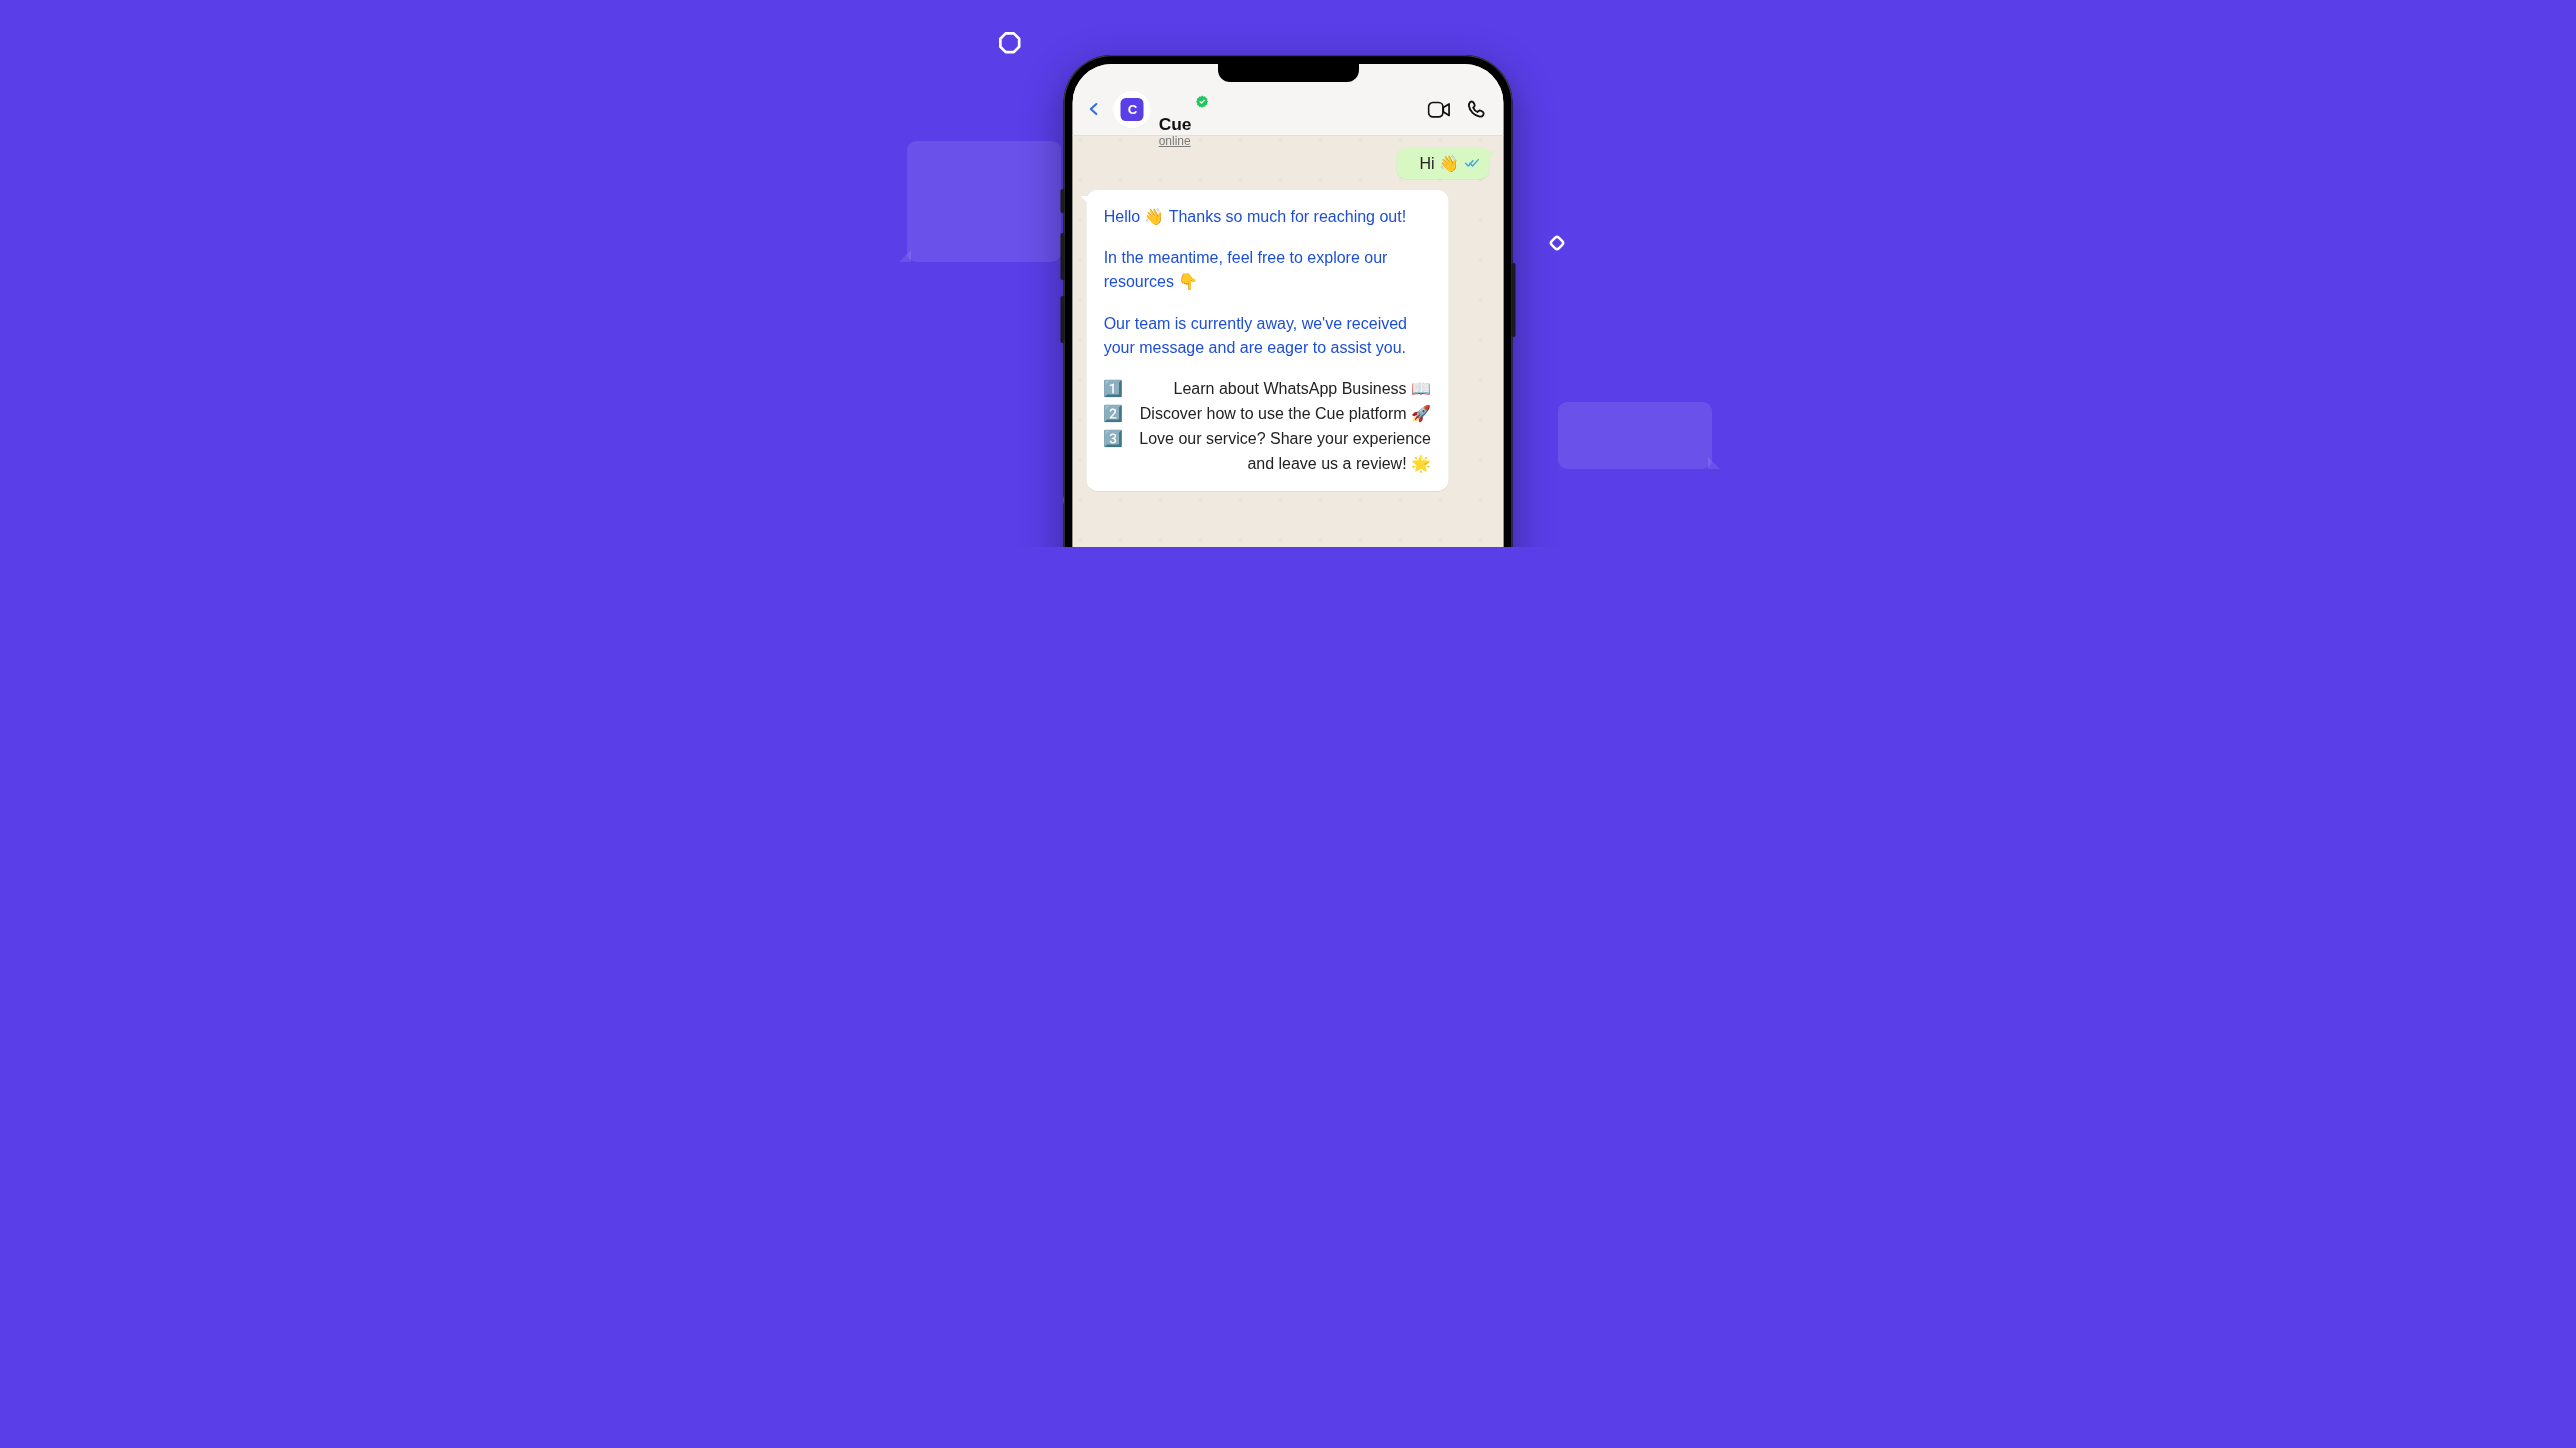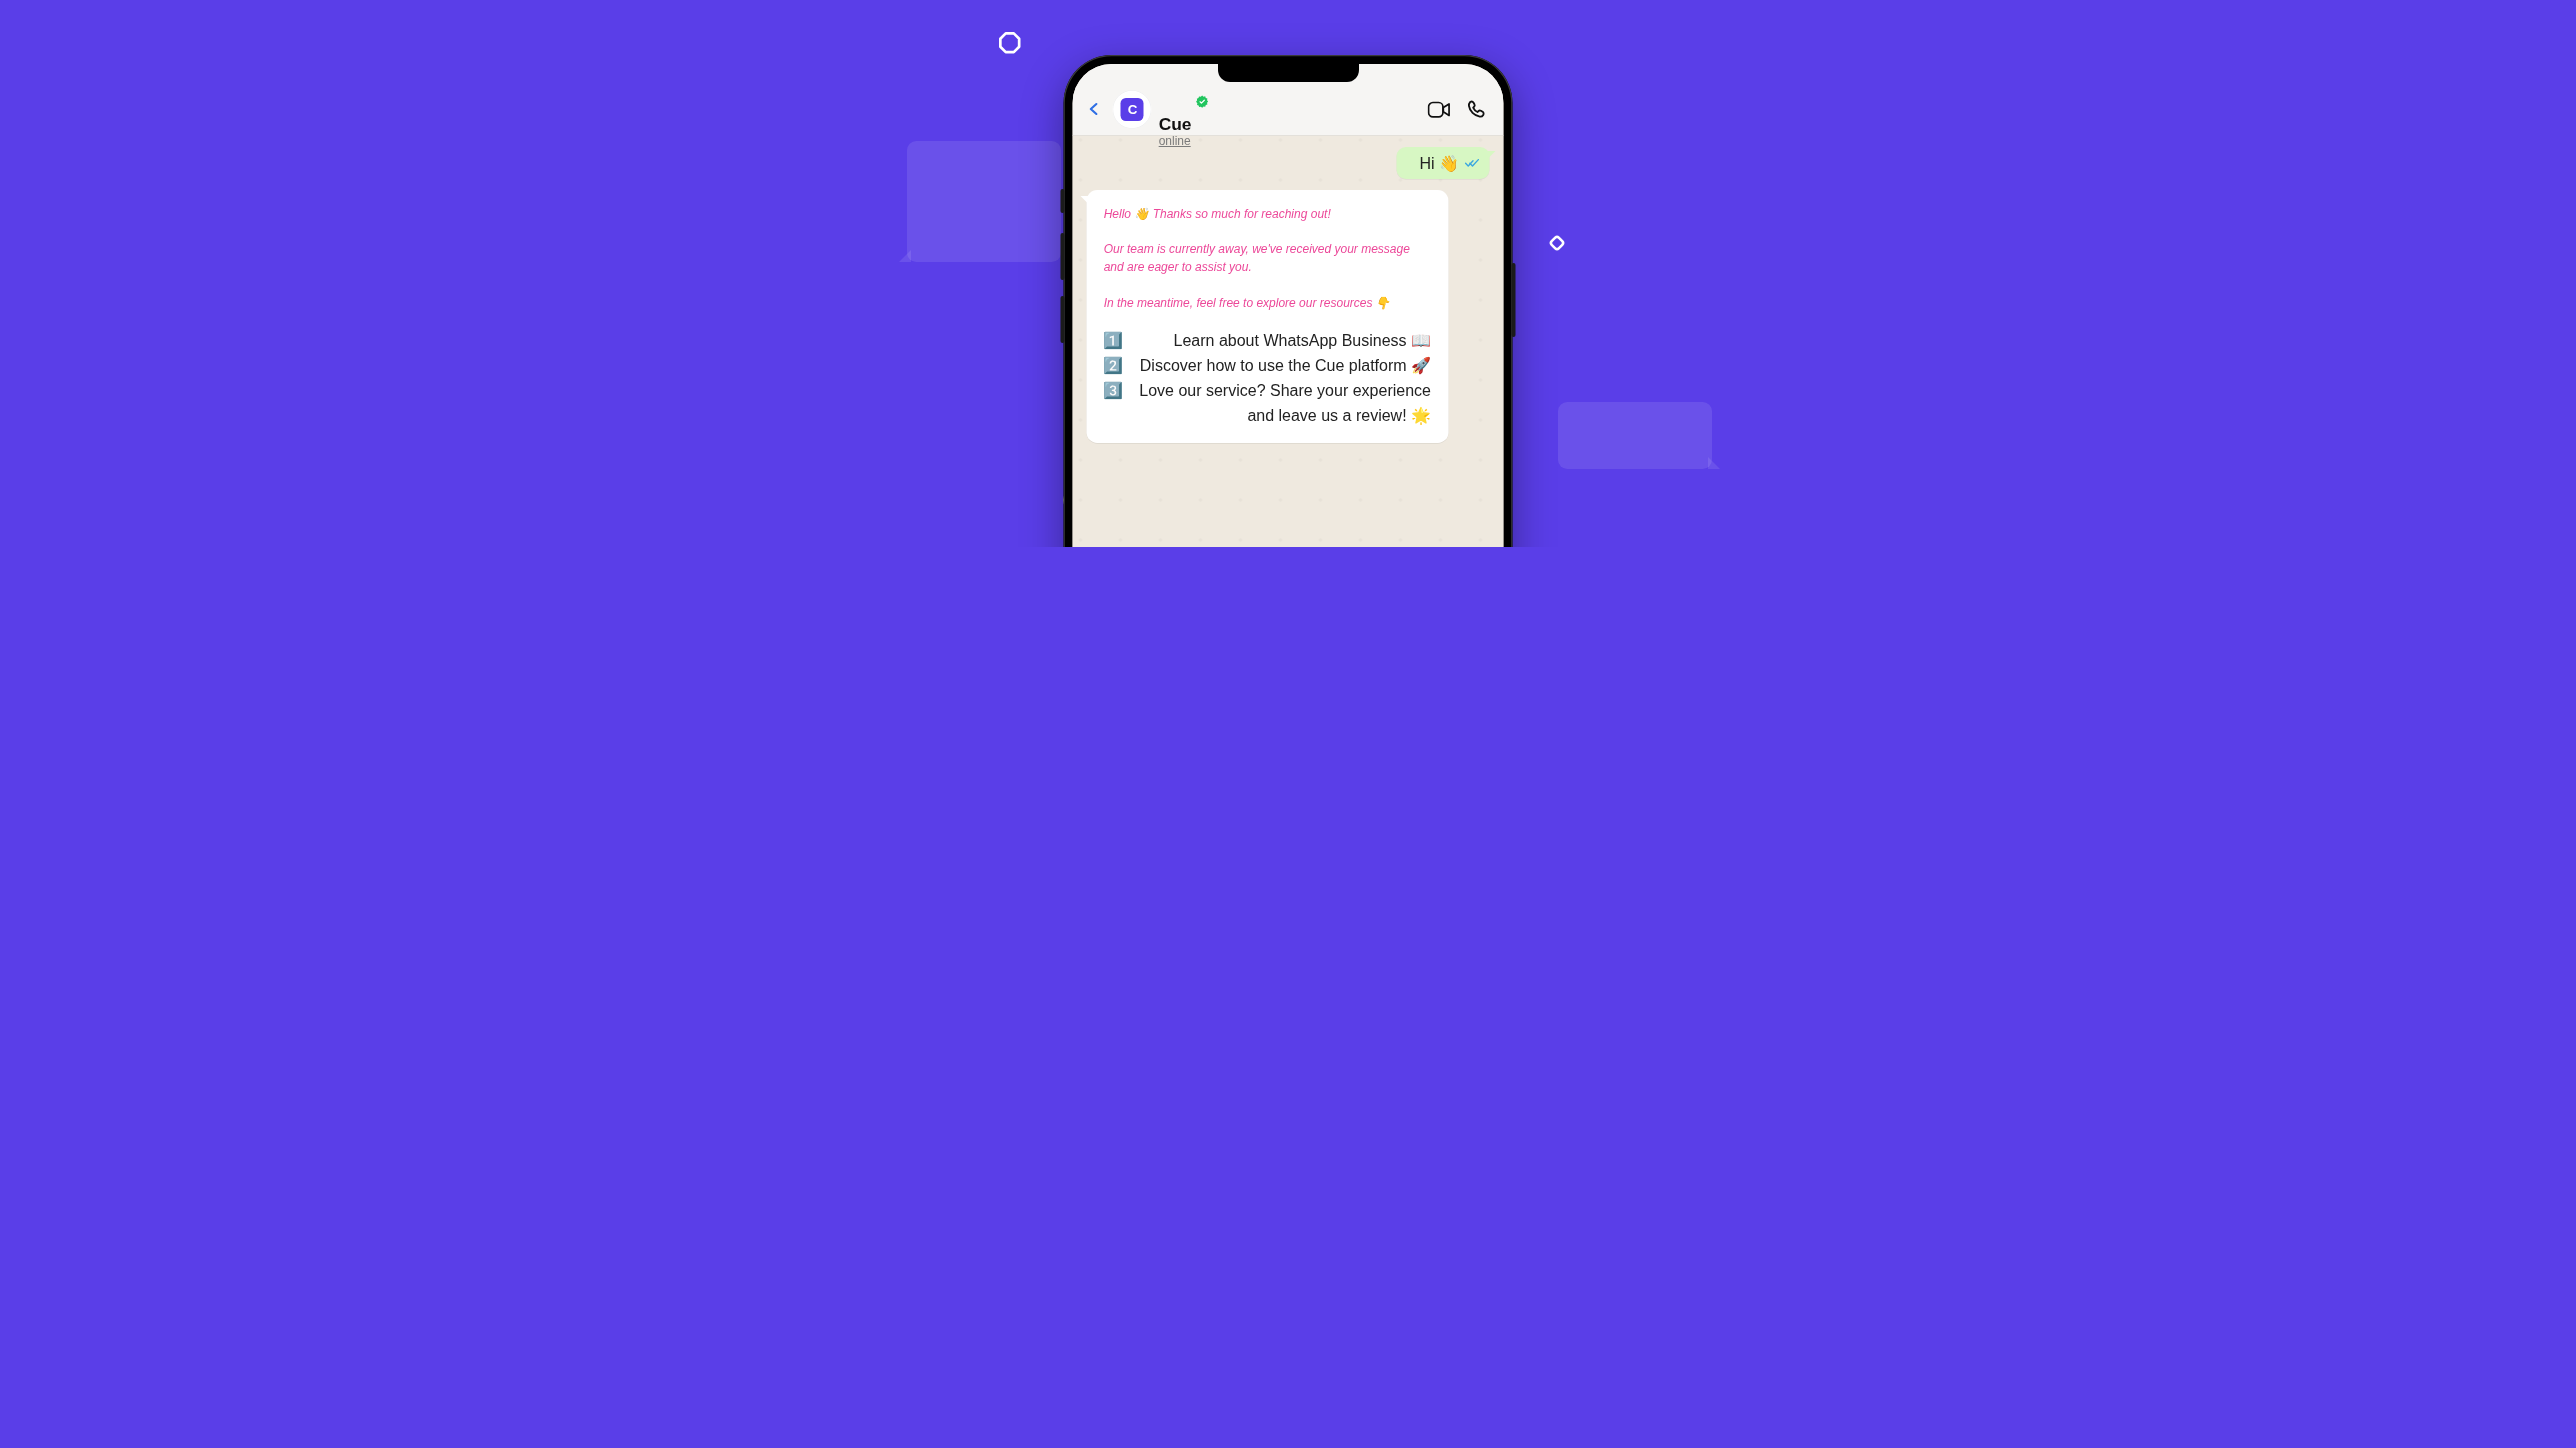--- a/index.html
+++ b/index.html
@@ -170,23 +170,22 @@
     position:relative;
     margin-left:4px;
   }
   .msg-in::before {
     content:""; position:absolute; left:-5.4px; top:5.4px;
     width:0;height:0;
     border-right:8px solid #fff;
     border-bottom:8px solid transparent;
   }
   .msg-in p {
-    font-size:12px; color:#ec4899; line-height:1.5;
+    font-size:16px; color:#1d4ed8; line-height:1.5;
     margin-bottom:17.4px;
-    font-style:italic;
   }
   .msg-in p:last-child { margin-bottom:0; }
   .opt-list { list-style:none; }
   .opt-list li {
     font-size:16px; color:#222; line-height:1.55;
     display:flex; gap:6.7px;
   }
   .opt-list li .num { flex:0 0 auto; }
   .opt-list li .txt { flex:1;text-align:right; }
 
@@ -258,22 +257,22 @@
         <div class="msg-out">
           <span class="msg-out-text">Hi 👋</span>
           <svg class="ticks" viewBox="0 0 30 18">
             <path d="M2 9 L7 14 L16 4" fill="none" stroke="currentColor" stroke-width="2.6" stroke-linecap="round" stroke-linejoin="round"></path>
             <path d="M10 9 L15 14 L26 2" fill="none" stroke="currentColor" stroke-width="2.6" stroke-linecap="round" stroke-linejoin="round"></path>
           </svg>
         </div>
 
         <div class="msg-in">
           <p>Hello 👋 Thanks so much for reaching out!</p>
+          <p>In the meantime, feel free to explore our resources 👇</p>
           <p>Our team is currently away, we've received your message and are eager to assist you.</p>
-          <p>In the meantime, feel free to explore our resources 👇</p>
           <ul class="opt-list">
             <li>
               <span class="num">1️⃣</span>
               <span class="txt">Learn about WhatsApp Business 📖</span>
             </li>
             <li>
               <span class="num">2️⃣</span>
               <span class="txt">Discover how to use the Cue platform 🚀</span>
             </li>
             <li>

